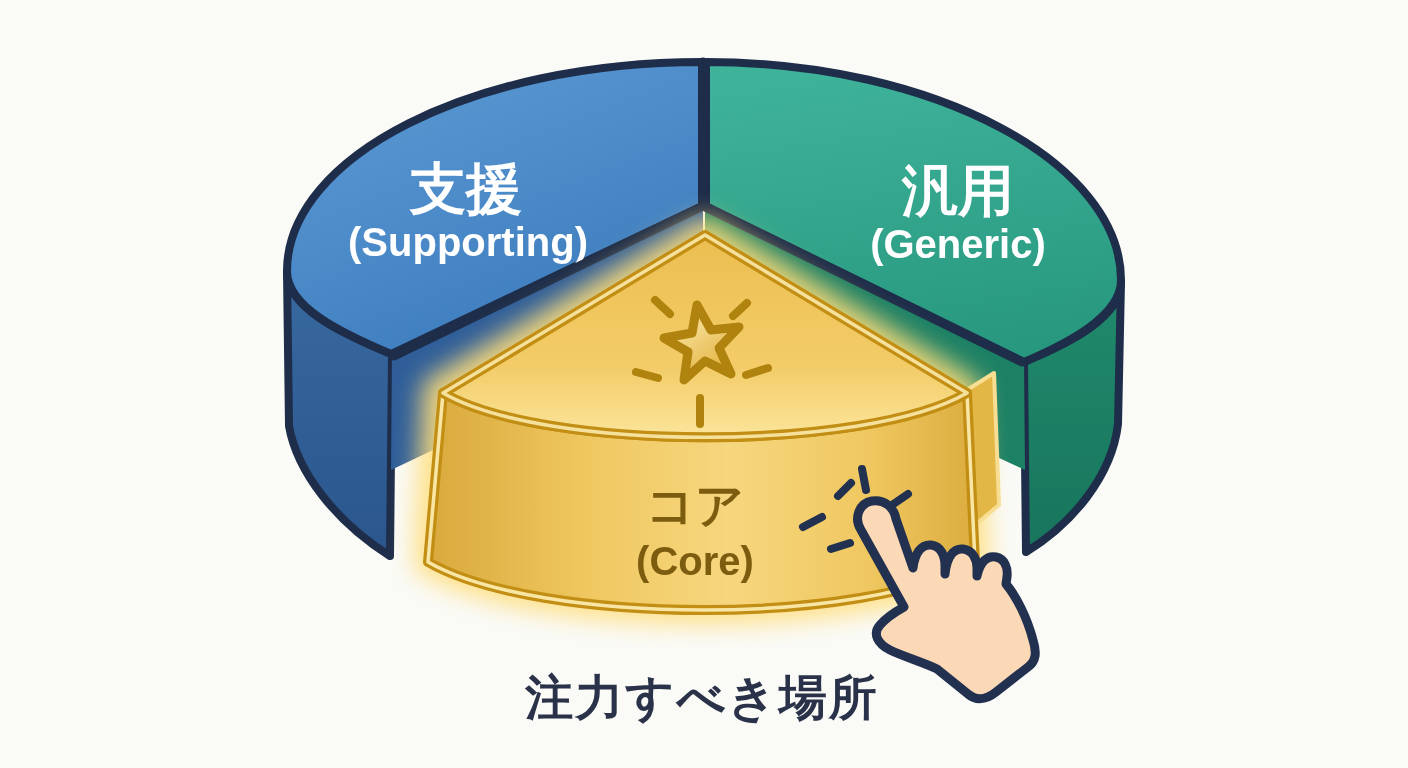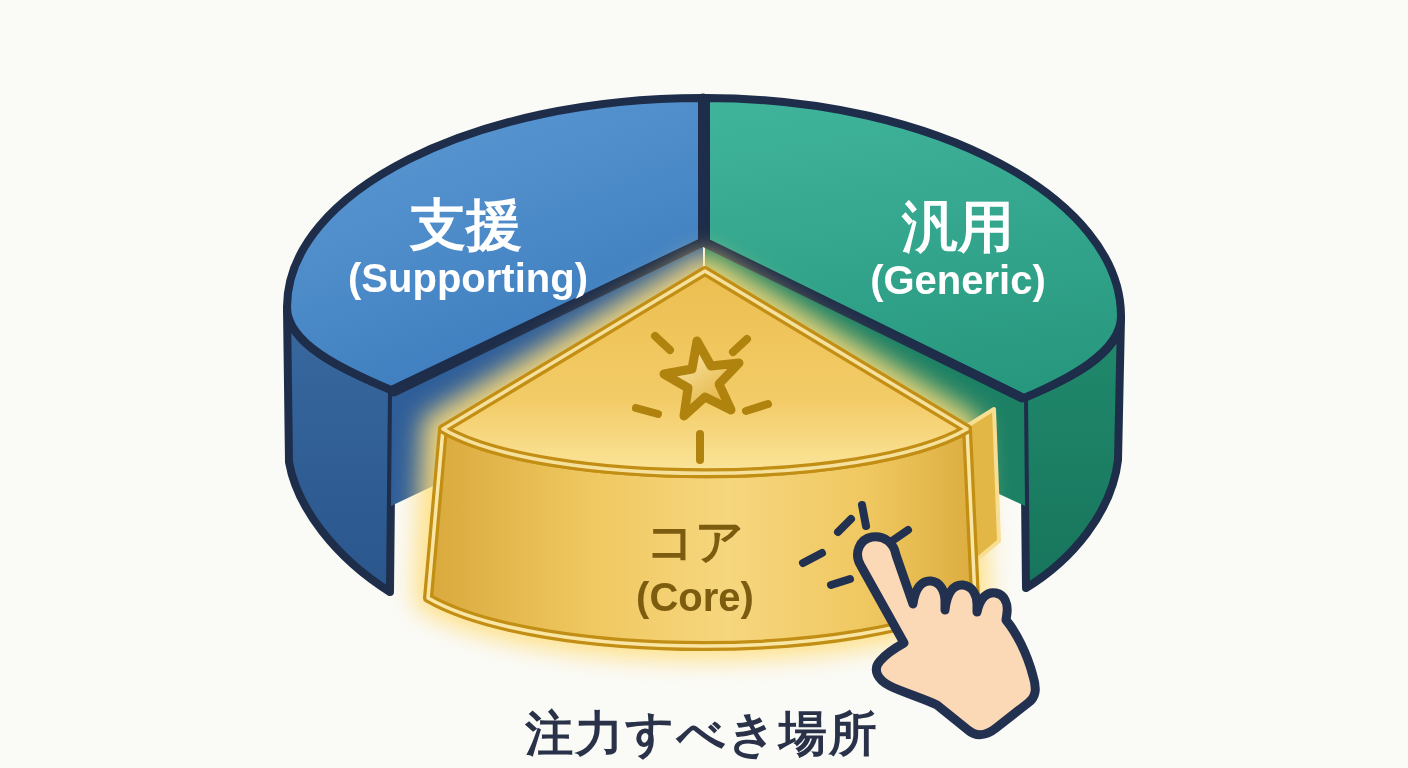--- a/index.html
+++ b/index.html
@@ -8,21 +8,20 @@
     width: 1408px;
     height: 768px;
     overflow: hidden;
     background: #FAFAF7;
     font-family: "Liberation Sans", "DejaVu Sans", sans-serif;
   }
   #stage {
     width: 1408px;
     height: 624px;
     position: relative;
-    margin-top: 36px;
   }
   svg { display: block; }
   text {
     font-family: "Liberation Sans", "DejaVu Sans", sans-serif;
     font-weight: bold;
   }
   .lbl-ja   { font-size: 56px; }
   .lbl-en   { font-size: 40px; }
   .core-ja  { font-size: 48px; }
   .core-en  { font-size: 40px; }

